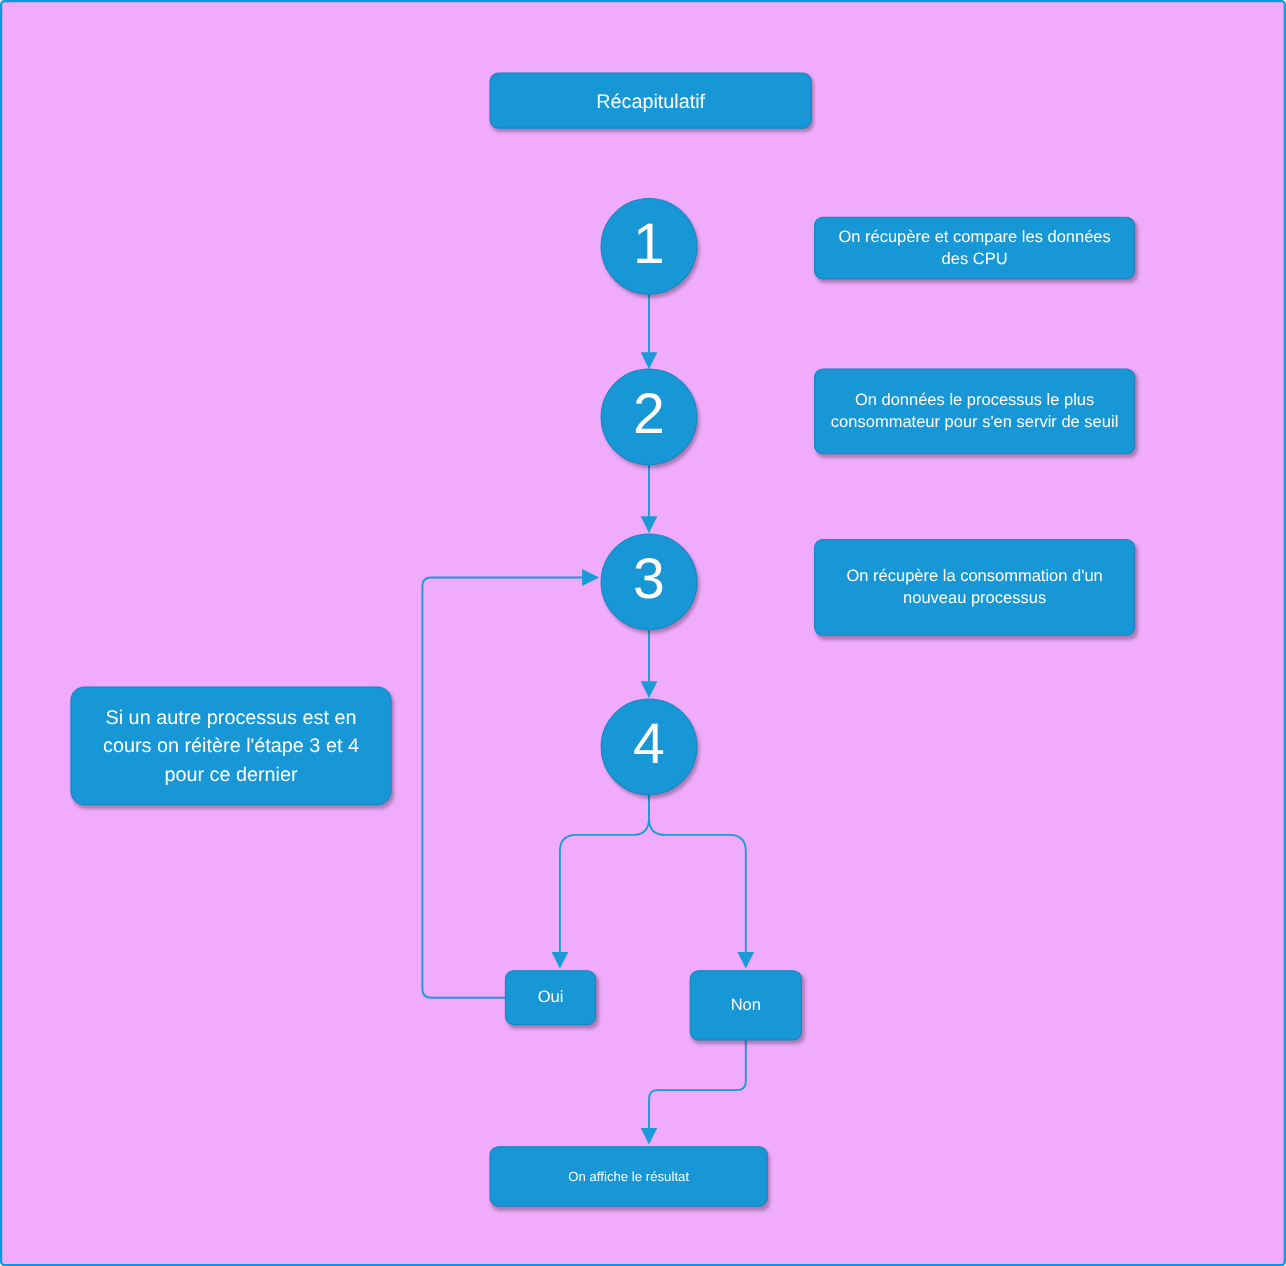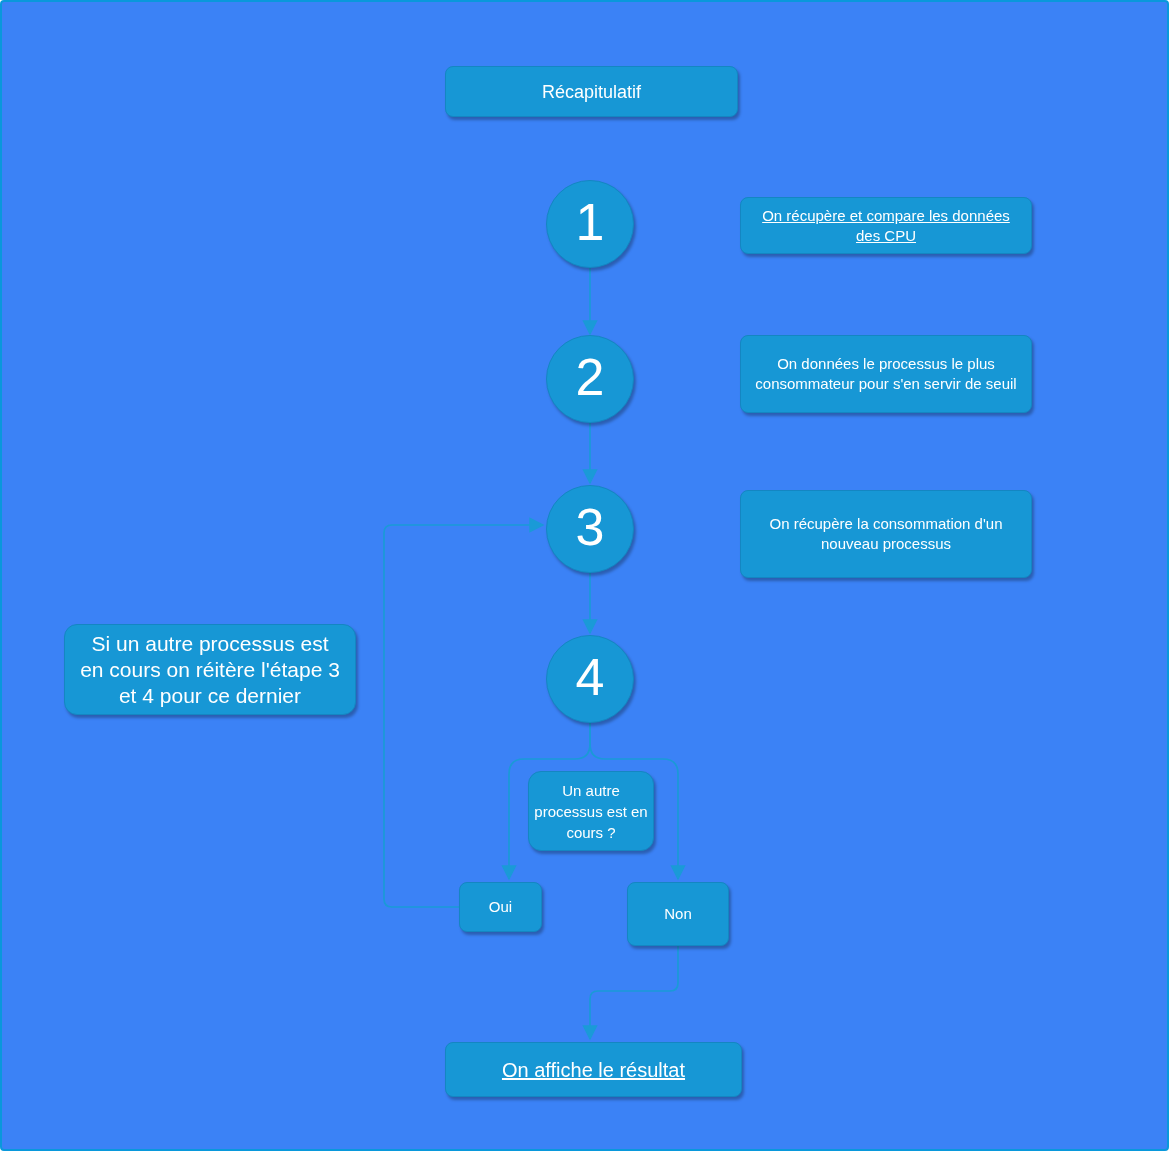--- a/index.html
+++ b/index.html
@@ -7,21 +7,21 @@
     padding: 0;
     background: #ffffff;
     font-family: "Liberation Sans", sans-serif;
   }
   .frame {
     position: relative;
     width: 1165px;
     height: 1147px;
     border: 2px solid #0998DB;
     border-radius: 4px;
-    background: #3b82f6;
+    background: #f0abfc;
     overflow: hidden;
   }
   .connectors {
     position: absolute;
     left: 0; top: 0;
     width: 1165px;
     height: 1147px;
     pointer-events: none;
   }
   .node {
@@ -48,29 +48,29 @@
     line-height: 1;
     font-weight: 400;
     padding-bottom: 4px;
   }
   .title-box    { left: 443px; top: 64px;  width: 293px; height: 51px; font-size: 18px; }
   .circle-1     { left: 544px; top: 178px; }
   .circle-2     { left: 544px; top: 333px; }
   .circle-3     { left: 544px; top: 483px; }
   .circle-4     { left: 544px; top: 633px; }
   .step-label   { left: 738px; width: 292px; padding: 4px 14px; }
-  .step-label-1 { top: 195px; height: 57px; text-decoration: underline; }
+  .step-label-1 { top: 195px; height: 57px; }
   .step-label-2 { top: 333px; height: 78px; }
   .step-label-3 { top: 488px; height: 88px; }
   .step-label-4 { top: 639px; height: 76px; }
-  .side-note    { left: 62px;  top: 622px; width: 292px; height: 91px; font-size: 21px; line-height: 26px; padding: 6px 14px; }
+  .side-note    { left: 62px;  top: 622px; width: 292px; height: 108px; font-size: 18px; line-height: 26px; padding: 6px 14px; }
   .question-box { left: 526px; top: 769px; width: 126px; height: 80px; line-height: 21px; }
   .oui-box      { left: 457px; top: 880px; width: 83px; height: 50px; }
   .non-box      { left: 625px; top: 880px; width: 102px; height: 64px; }
-  .result-box   { left: 443px; top: 1040px; width: 297px; height: 55px; font-size: 20px; text-decoration: underline; }
+  .result-box   { left: 443px; top: 1040px; width: 253px; height: 55px; font-size: 12px; }
 </style>
 </head>
 <body>
 
 <div class="frame">
 
   <svg class="connectors" viewBox="0 0 1165 1147" xmlns="http://www.w3.org/2000/svg">
     <defs>
       <marker id="arrow" viewBox="0 0 10 10" refX="9" refY="5" markerWidth="9" markerHeight="9" orient="auto-start-reverse">
         <path d="M0,0 L10,5 L0,10 z" fill="#1A9AD7"></path>
@@ -95,21 +95,20 @@
   <div class="node circle circle-2">2</div>
   <div class="node box step-label step-label-2">On données le processus le plus consommateur pour s'en servir de seuil</div>
 
   <div class="node circle circle-3">3</div>
   <div class="node box step-label step-label-3">On récupère la consommation d'un nouveau processus</div>
 
   <div class="node circle circle-4">4</div>
 
   <div class="node round-lg side-note">Si un autre processus est en cours on réitère l'étape 3 et 4 pour ce dernier</div>
 
-  <div class="node round-lg question-box">Un autre processus est en cours ?</div>
 
   <div class="node box oui-box">Oui</div>
 
   <div class="node box non-box">Non</div>
 
   <div class="node box result-box">On affiche le résultat</div>
 
 </div>
 
 </body></html>

